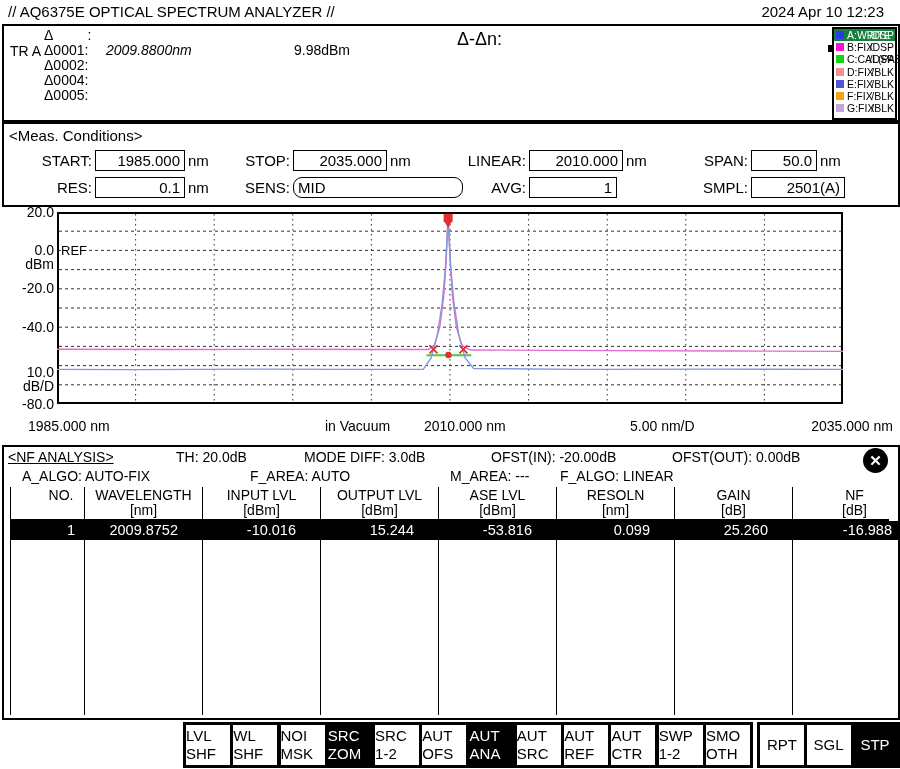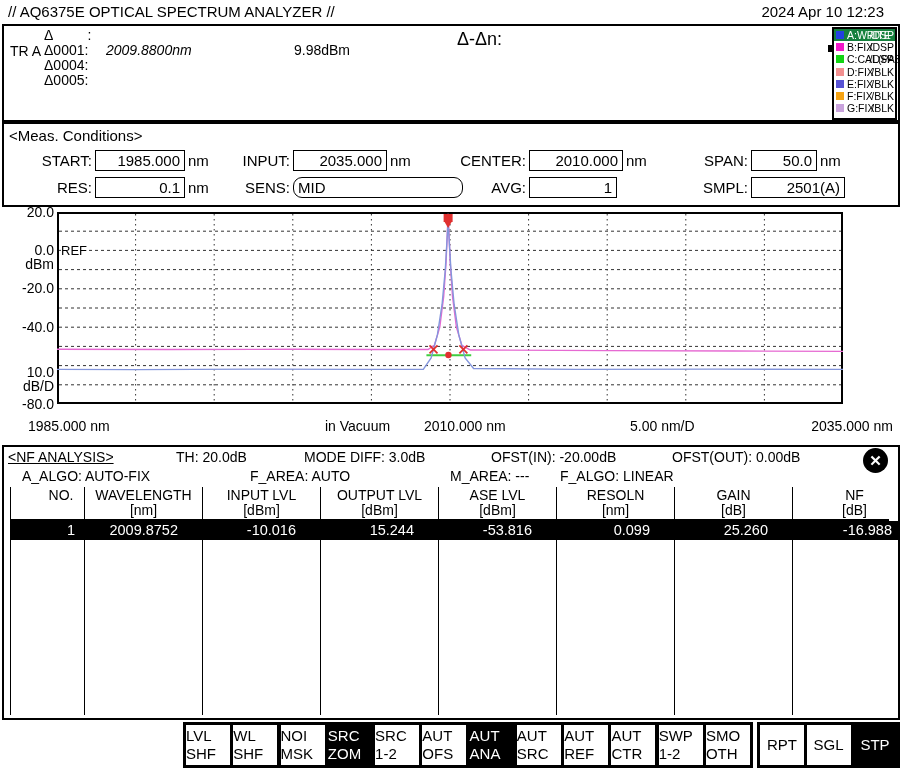--- a/index.html
+++ b/index.html
@@ -92,20 +92,21 @@
   <div class="titlebar">
     <span class="app-title">// AQ6375E OPTICAL SPECTRUM ANALYZER //</span>
     <span class="datetime">2024 Apr 10 12:23</span>
   </div>
 
   <div class="trace-box">
     <span class="tr-label">TR A</span>
     <div class="delta-rows">
         <div class="delta-row"><span class="dl">Δ         :</span><span class="dw"></span><span class="dv"></span></div>
         <div class="delta-row"><span class="dl">Δ0001:</span><span class="dw">2009.8800nm</span><span class="dv">9.98dBm</span></div>
+        <div class="delta-row"><span class="dl">Δ0002:</span><span class="dw"></span><span class="dv"></span></div>
         <div class="delta-row"><span class="dl">Δ0004:</span><span class="dw"></span><span class="dv"></span></div>
         <div class="delta-row"><span class="dl">Δ0005:</span><span class="dw"></span><span class="dv"></span></div>
       </div>
     <span class="ddn">Δ-Δn:</span>
     <span class="active-ind"></span>
     <div class="legend">
         <div class="legend-row sel">
           <span class="sw" style="background: rgb(35, 64, 224);"></span>
           <span class="lname">A:WRITE</span>
           <span class="lstat">/DSP</span>
@@ -142,24 +143,24 @@
         </div>
       </div>
   </div>
 
   <div class="meas-box">
     <span class="meas-title">&lt;Meas. Conditions&gt;</span>
     <div class="field f-start">
       <span class="flabel">START:</span><span class="fbox">1985.000</span><span class="funit">nm</span>
     </div>
     <div class="field f-stop">
-      <span class="flabel">INPUT:</span><span class="fbox">2035.000</span><span class="funit">nm</span>
+      <span class="flabel">STOP:</span><span class="fbox">2035.000</span><span class="funit">nm</span>
     </div>
     <div class="field f-center">
-      <span class="flabel">CENTER:</span><span class="fbox">2010.000</span><span class="funit">nm</span>
+      <span class="flabel">LINEAR:</span><span class="fbox">2010.000</span><span class="funit">nm</span>
     </div>
     <div class="field f-span">
       <span class="flabel">SPAN:</span><span class="fbox">50.0</span><span class="funit">nm</span>
     </div>
     <div class="field f-res">
       <span class="flabel">RES:</span><span class="fbox">0.1</span><span class="funit">nm</span>
     </div>
     <div class="field f-sens">
       <span class="flabel">SENS:</span><span class="fbox leftal">MID</span>
     </div>

